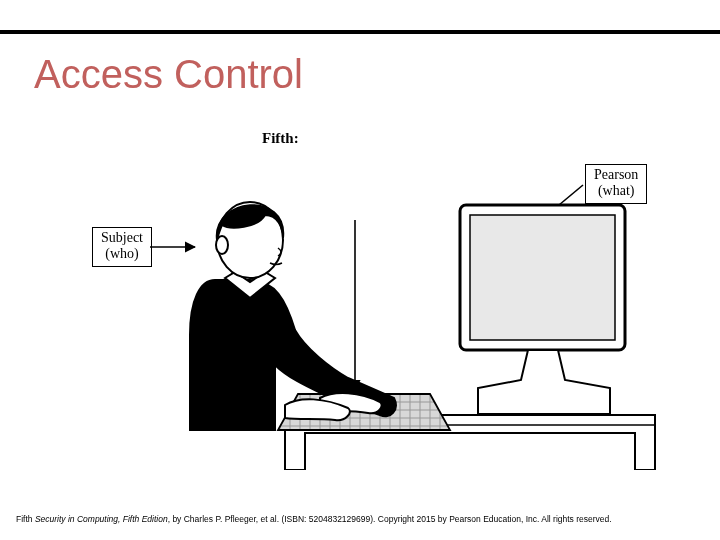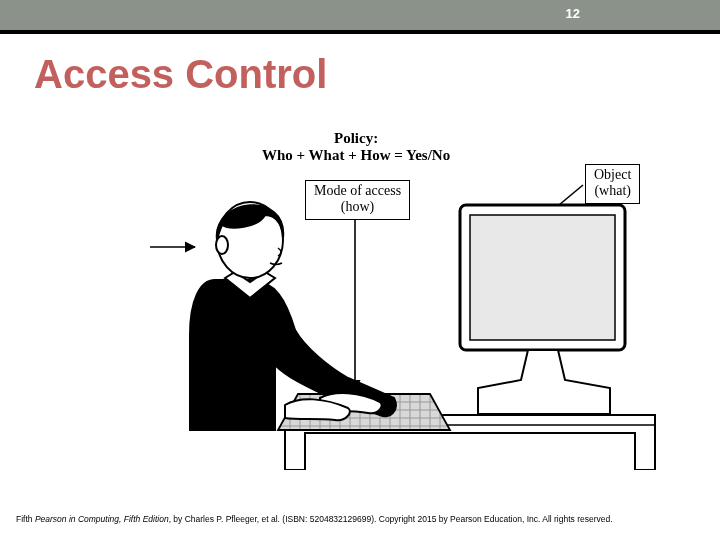--- a/index.html
+++ b/index.html
@@ -2,60 +2,56 @@
 <html><head>
 <meta charset="utf-8">
 <style>
   * { box-sizing: border-box; margin: 0; padding: 0; }
   html, body { width: 720px; height: 540px; font-family: Arial, Helvetica, sans-serif; background: #fff; overflow: hidden; }
   .slide { position: relative; width: 720px; height: 540px; }
   .topbar { position: absolute; top: 0; left: 0; right: 0; height: 30px; background: #8a9289; }
   .page-number { position: absolute; top: 6px; right: 140px; color: #fff; font-size: 13px; font-weight: bold; }
   .breadcrumb-line { position: absolute; top: 30px; left: 0; right: 0; height: 4px; background: #000; }
   .gap-bar-top { position: absolute; top: 30px; left: 0; right: 0; height: 2px; background: #fff; }
-  .title { position: absolute; top: 52px; left: 34px; color: #c1605d; font-size: 40px; font-weight: 700; letter-spacing: 0px; }
+  .title { position: absolute; top: 52px; left: 34px; color: #c1605d; font-size: 40px; font-weight: 400; letter-spacing: 0px; }
   .figure { position: absolute; top: 130px; left: 80px; width: 600px; height: 340px; }
   .callout { position: absolute; border: 1.5px solid #000; background: #fff; padding: 2px 8px 4px 8px; font-family: "Times New Roman", serif; font-size: 14px; text-align: center; line-height: 1.15; }
   .callout .ct { display: block; }
   .policy { left: 182px; top: 0px; border: none; font-weight: bold; padding: 0; }
   .policy .small { font-weight: bold; font-size: 15px; }
   .subject-box { left: 12px; top: 97px; }
   .mode-box   { left: 225px; top: 50px; }
   .object-box { left: 505px; top: 34px; }
   .attribution { position: absolute; left: 16px; bottom: 16px; font-size: 8.5px; color: #000; white-space: nowrap; }
   .attribution .ital { font-style: italic; }
   svg { position: absolute; top: 0; left: 0; }
 </style>
 </head>
 <body>
 
 <div class="slide">
-  <div class="topbar">
-    <div class="page-number">12</div>
-  </div>
   <div class="gap-bar-top"></div>
   <div class="breadcrumb-line"></div>
 
   <h1 class="title">Access Control</h1>
 
   <div class="figure">
 
     <div class="callout policy">
-      <span class="ct small">Policy:</span>
-      <span class="ct small">Who + What + How = Yes/No</span>
+      <span class="ct small">Fifth:</span>
+    </div>
+
+    <div class="callout subject-box">
+      <span class="ct">Subject</span>
+      <span class="ct">(who)</span>
     </div>
 
 
-    <div class="callout mode-box">
-      <span class="ct">Mode of access</span>
-      <span class="ct">(how)</span>
-    </div>
-
     <div class="callout object-box">
-      <span class="ct">Object</span>
+      <span class="ct">Pearson</span>
       <span class="ct">(what)</span>
     </div>
 
     <svg width="600" height="340" viewBox="0 0 600 340">
       <defs>
         <marker id="arrow" viewBox="0 0 10 10" refX="9" refY="5" markerWidth="7" markerHeight="7" orient="auto-start-reverse">
           <path d="M 0 0 L 10 5 L 0 10 z" fill="#000"></path>
         </marker>
         <pattern id="kbgrid" width="10" height="8" patternUnits="userSpaceOnUse">
           <rect width="10" height="8" fill="#d8d8d8"></rect>
@@ -97,15 +93,15 @@
         <path d="M 198 118 q 6 4 0 8" fill="none" stroke-width="1.5"></path>
         <path d="M 190 133 q 6 3 12 0" fill="none" stroke-width="1.5"></path>
 
         <path d="M 240 268 C 255 260 280 262 300 272 C 305 276 298 285 288 283 C 270 280 252 282 240 280 Z" fill="#fff"></path>
         <path d="M 205 275 C 220 266 245 268 268 278 C 274 282 265 292 255 290 C 238 288 218 290 205 288 Z" fill="#fff"></path>
       </g>
     </svg>
   </div>
 
   <div class="attribution">
-    <span>Fifth </span><span class="ital">Pearson in Computing, Fifth Edition</span><span>, by Charles P. Pfleeger, et al. (ISBN: 5204832129699). Copyright 2015 by Pearson Education, Inc. All rights reserved.</span>
+    <span>Fifth </span><span class="ital">Security in Computing, Fifth Edition</span><span>, by Charles P. Pfleeger, et al. (ISBN: 5204832129699). Copyright 2015 by Pearson Education, Inc. All rights reserved.</span>
   </div>
 </div>
 
 </body></html>

